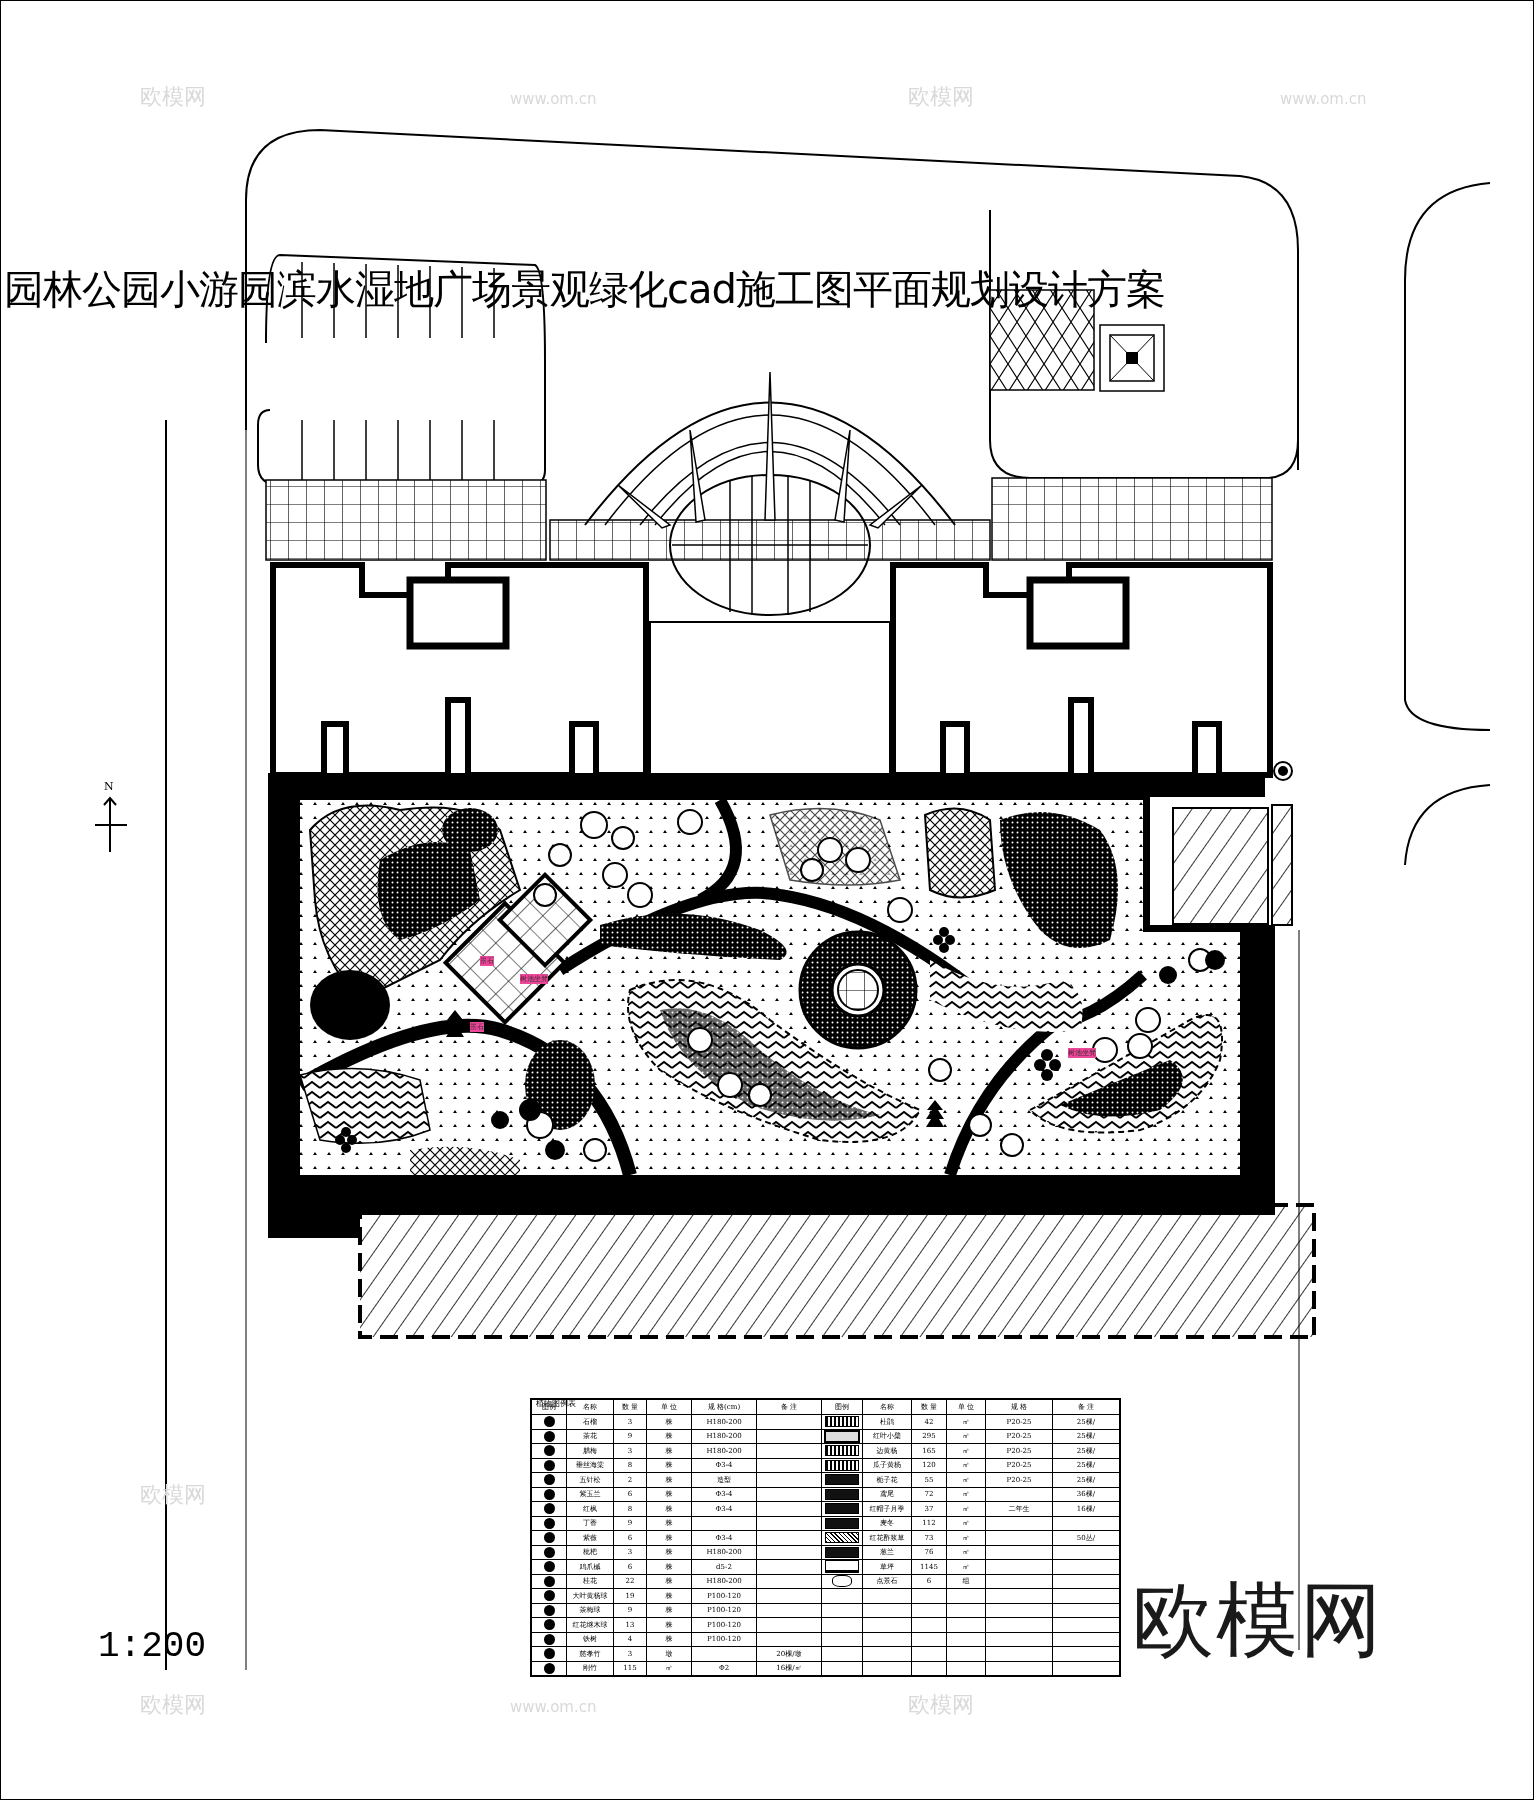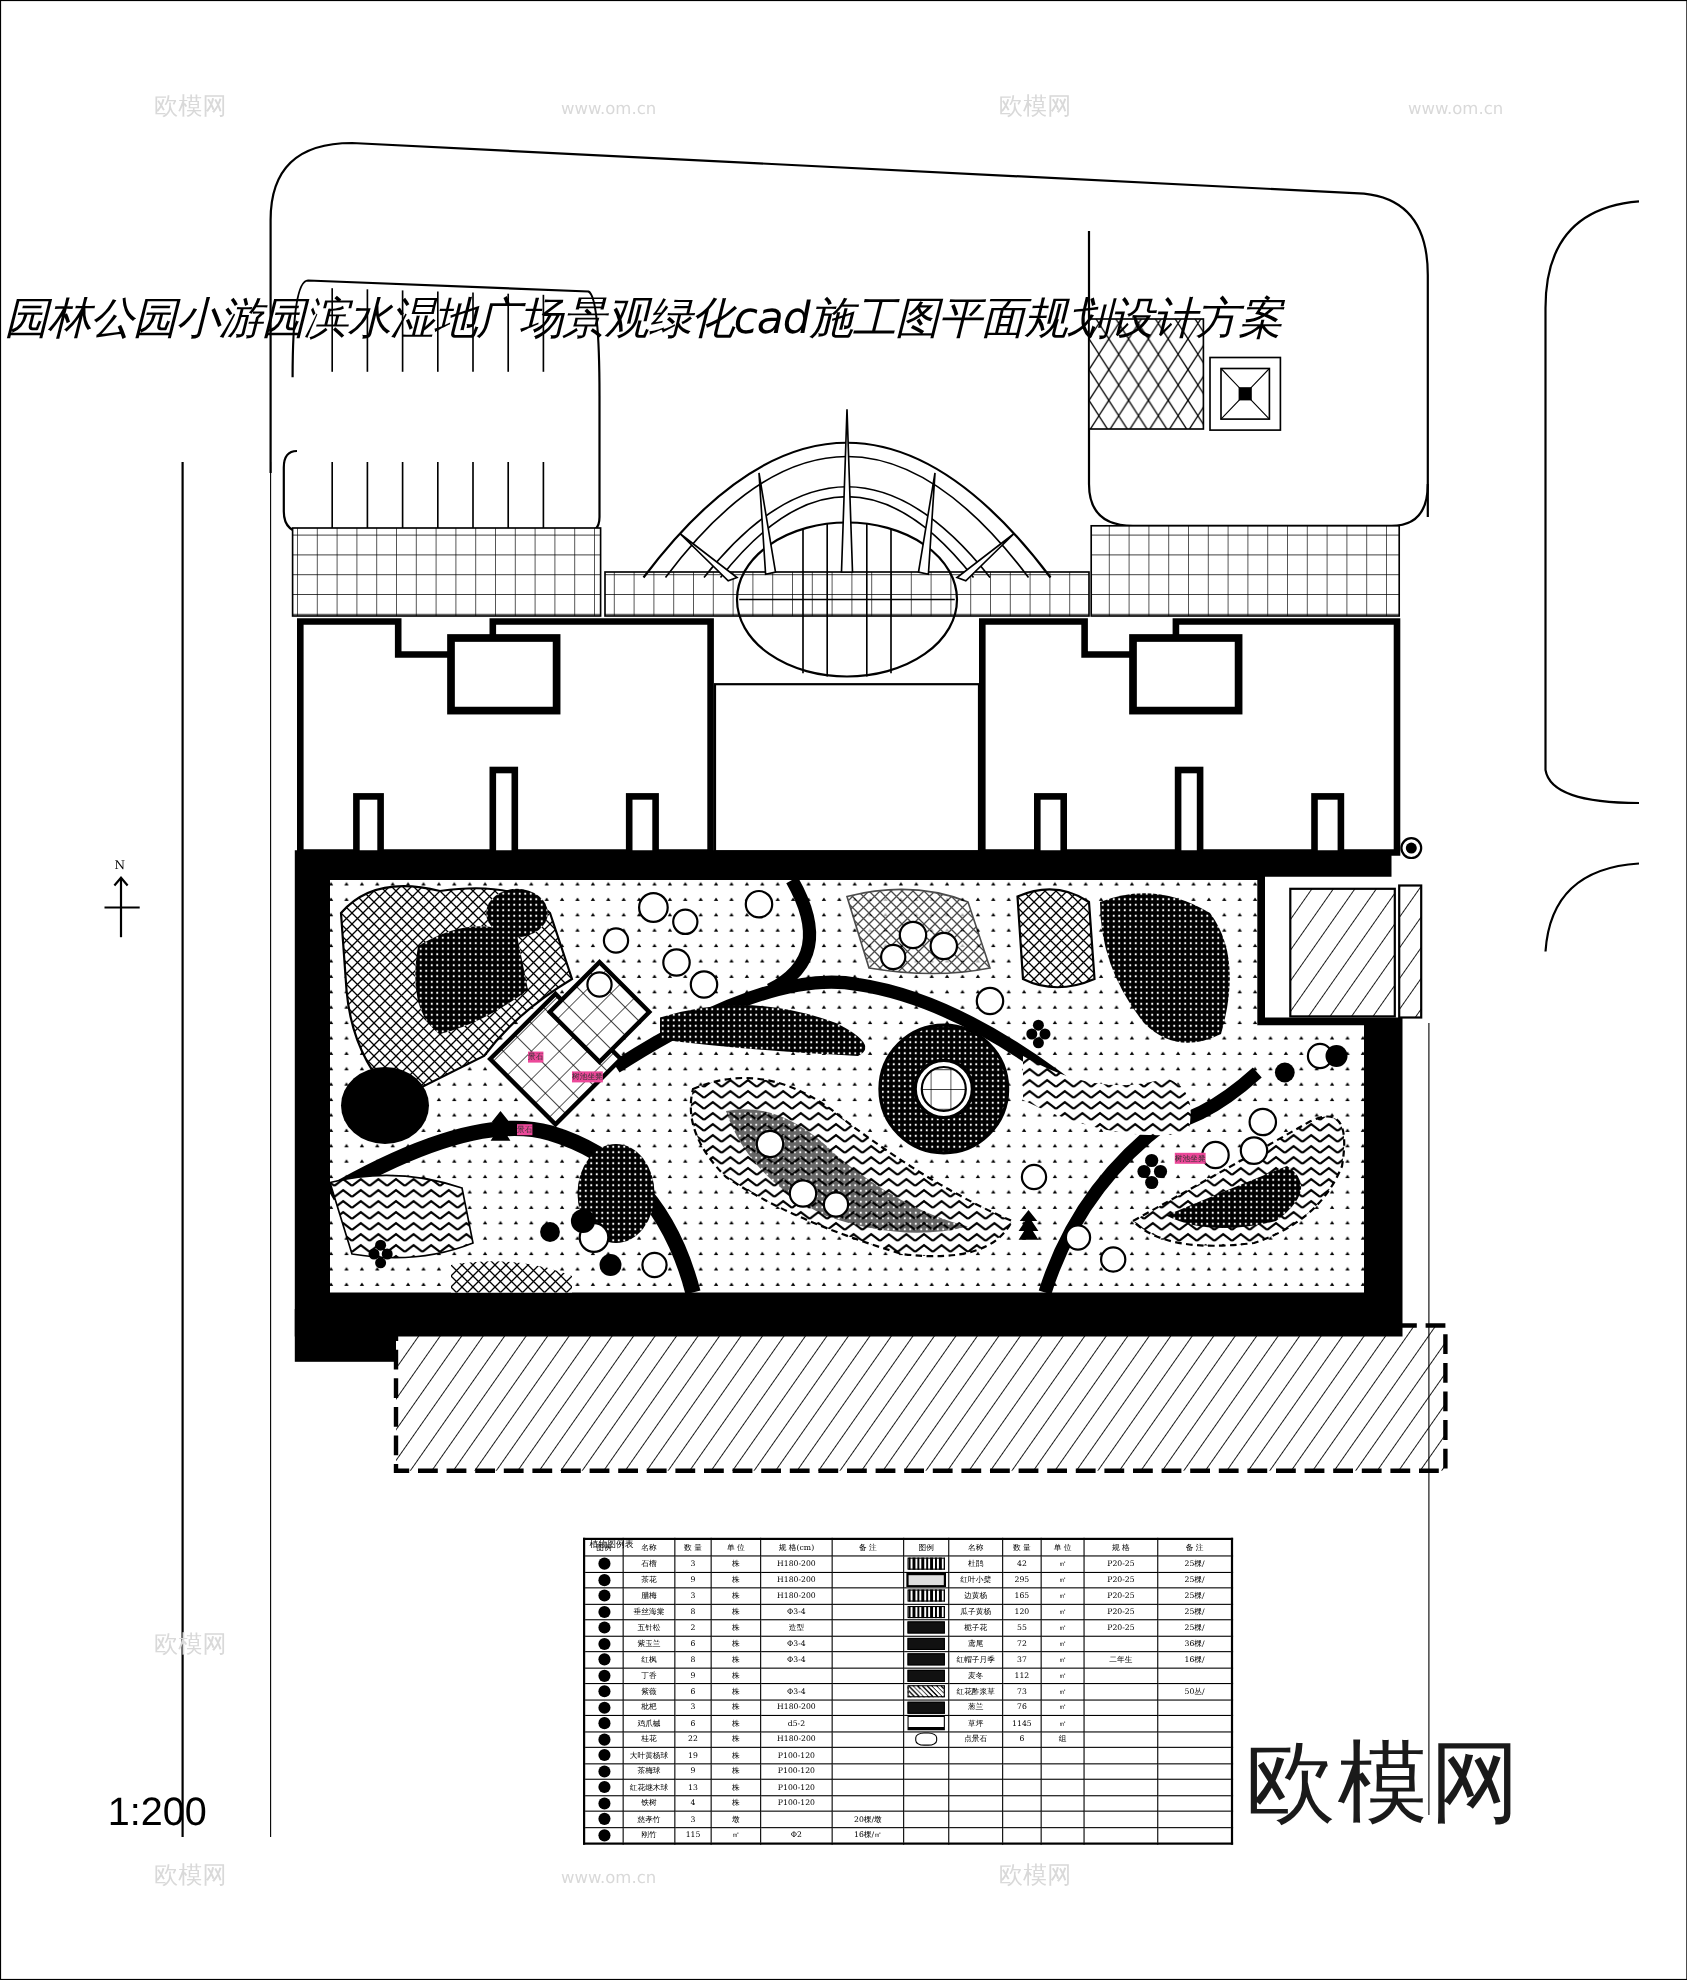--- a/index.html
+++ b/index.html
@@ -2,22 +2,22 @@
 <html><head>
 <meta charset="utf-8">
 <style>
   html, body { margin:0; padding:0; background:#ffffff; }
   body { width:1534px; height:1800px; position:relative; overflow:hidden;
          font-family:"DejaVu Sans", sans-serif; color:#000; }
   .frame { position:absolute; left:0; top:0; width:1532px; height:1798px; border:1px solid #000; }
   svg.drawing { position:absolute; left:0; top:0; }
   .title { position:absolute; left:0; top:262px; width:1534px; text-align:left;
            font-family:"DejaVu Sans", sans-serif; font-size:40px; white-space:nowrap; letter-spacing:-1px; }
-  .title span { padding-left:4px; background:transparent;font-style:italic; }
-  .scale { position:absolute; left:98px; top:1626px; font-family:Liberation Sans, sans-serif; font-size:36px; }
+  .title span { padding-left:4px; background:transparent; }
+  .scale { position:absolute; left:98px; top:1626px; font-family:Liberation Mono, monospace; font-size:36px; }
   .north-label { position:absolute; left:104px; top:780px; font-family:"DejaVu Serif", serif; font-size:11px; }
   .watermark-big { position:absolute; left:1132px; top:1566px; font-size:82px; color:#1a1a1a;
                    font-family:"DejaVu Sans", sans-serif; letter-spacing:2px; }
   .wm { position:absolute; font-size:22px; color:#d9d9d9; font-family:"DejaVu Sans", sans-serif; }
   .wm.url { font-size:15px;text-align:center; }
   .annot { position:absolute; font-size:7px; color:#333; background:#ec4899; }
 
   
   .legend-title { position:absolute; left:536px; top:1384px; font-size:8px;margin-top:14px; }
   table.legend { position:absolute; left:530px; top:1398px; border-collapse:collapse;

